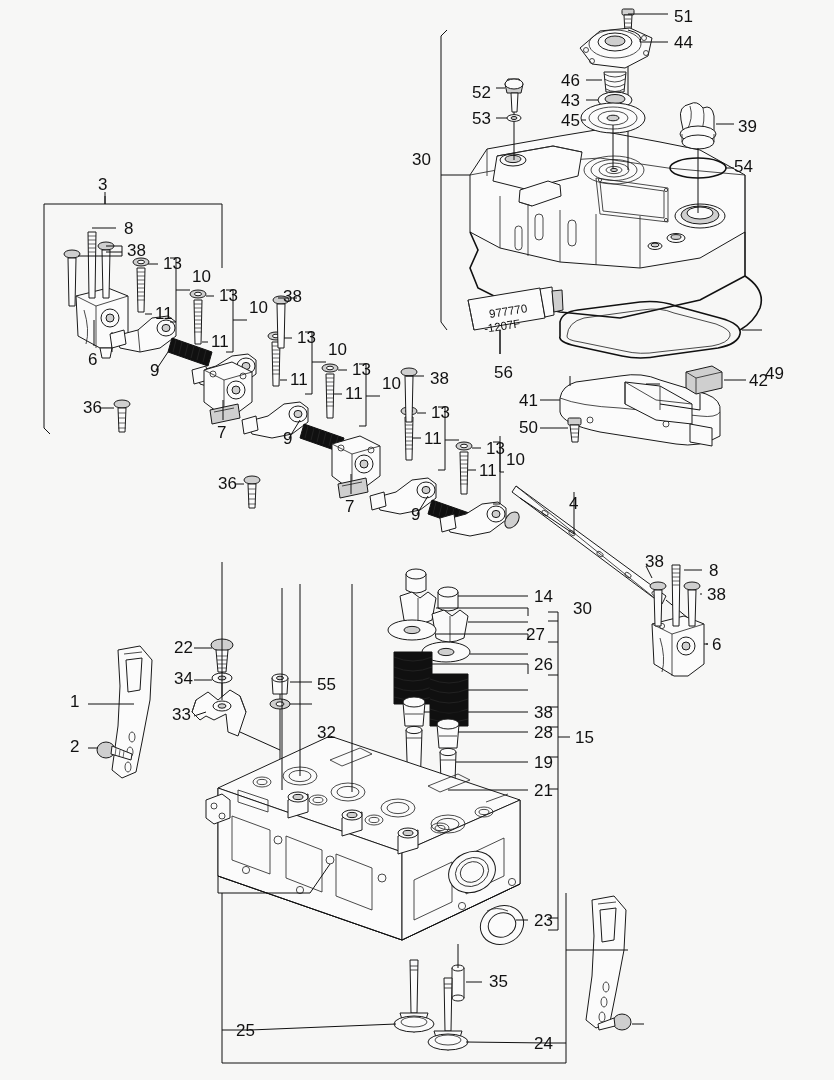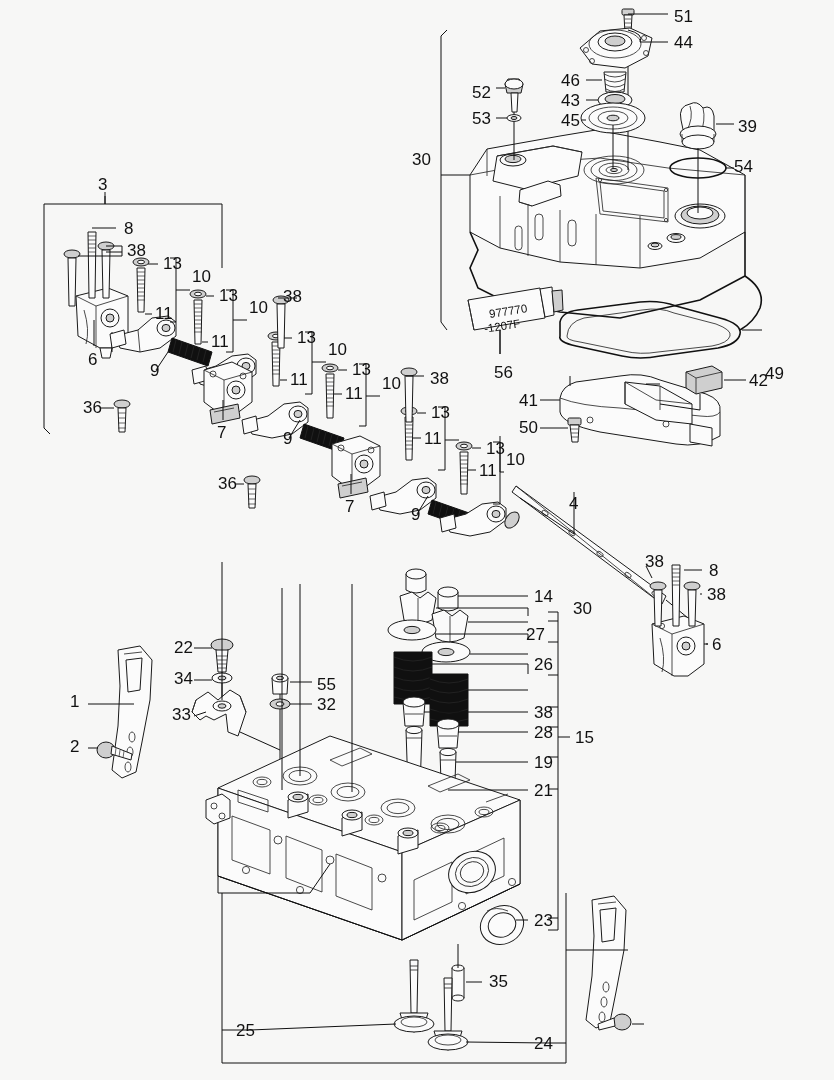--- a/index.html
+++ b/index.html
@@ -858,21 +858,21 @@
   <div class="cal" style="left:534px; top:754px;">19</div>
   <div class="cal" style="left:534px; top:782px;">21</div>
   <div class="cal" style="left:534px; top:912px;">23</div>
   <div class="cal" style="left:534px; top:1035px;">24</div>
   <div class="cal" style="left:236px; top:1022px;">25</div>
   <div class="cal" style="left:534px; top:656px;">26</div>
   <div class="cal" style="left:526px; top:626px;">27</div>
   <div class="cal" style="left:534px; top:724px;">28</div>
   <div class="cal" style="left:534px; top:704px;">38</div>
   <div class="cal" style="left:534px; top:600px;margin-left:39px;">30</div>
-  <div class="cal" style="left:317px; top:696px;">32</div>
+  <div class="cal" style="left:317px; top:724px;">32</div>
   <div class="cal" style="left:172px; top:706px;">33</div>
   <div class="cal" style="left:174px; top:670px;">34</div>
   <div class="cal" style="left:489px; top:973px;">35</div>
   <div class="cal" style="left:83px;  top:399px;">36</div>
   <div class="cal" style="left:218px; top:475px;">36</div>
   <div class="cal" style="left:174px; top:639px;">22</div>
   <div class="cal" style="left:127px; top:242px;">38</div>
   <div class="cal" style="left:283px; top:288px;">38</div>
   <div class="cal" style="left:430px; top:370px;">38</div>
   <div class="cal" style="left:645px; top:553px;">38</div>

